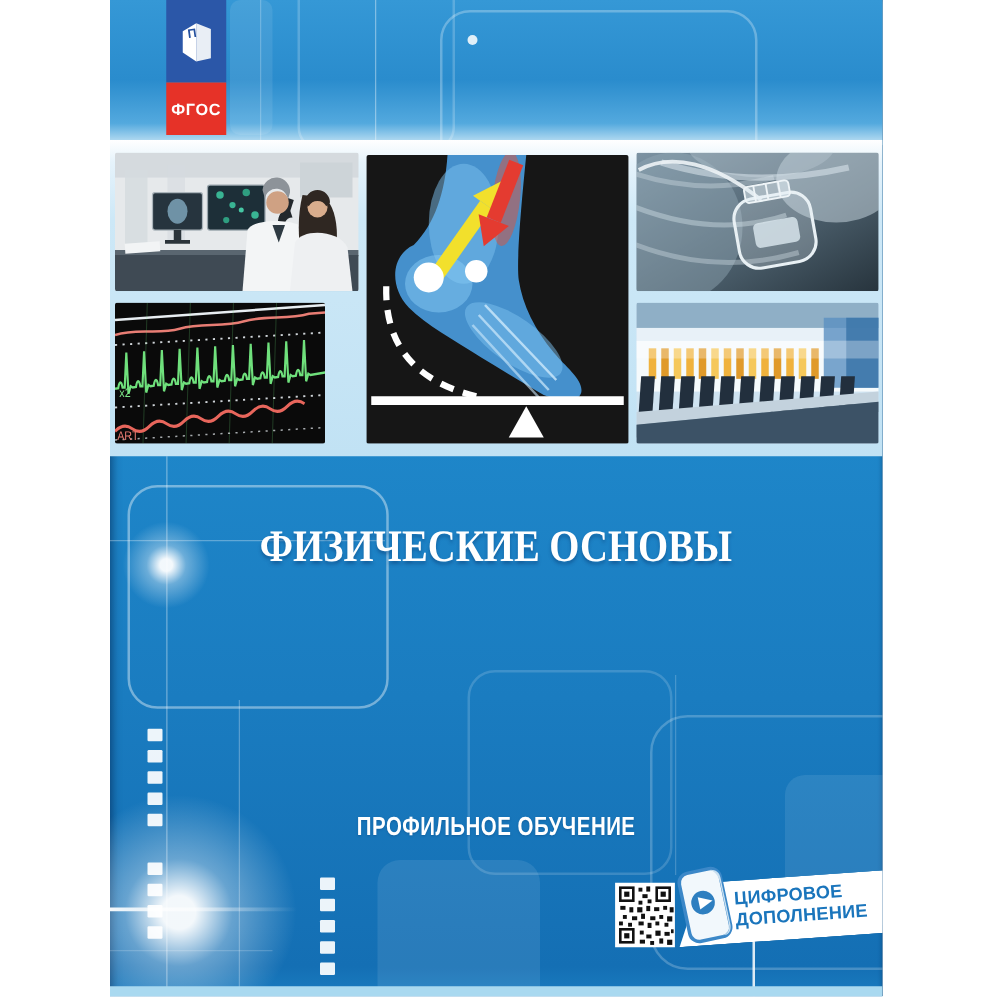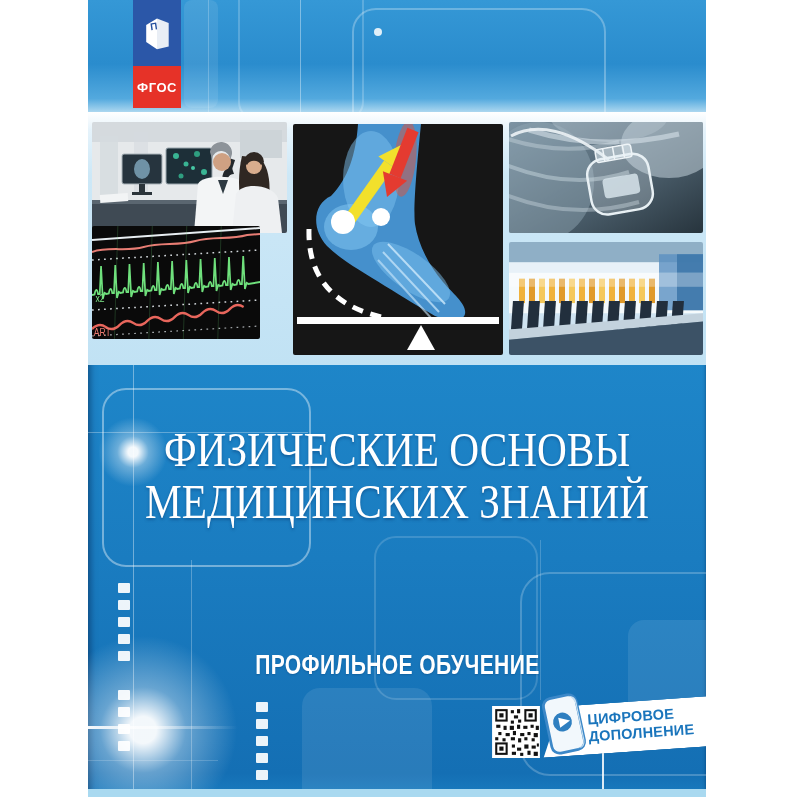--- a/index.html
+++ b/index.html
@@ -30,39 +30,39 @@
   .pubstrip .fbox{width:48px;height:42px;background:#e63228;display:flex;align-items:center;justify-content:center;
                   color:#fff;font-weight:bold;font-size:13px;letter-spacing:.5px;}
   
   .series{position:absolute;top:26px;right:66px;display:flex;align-items:center;gap:13px;z-index:5;}
   .series .label{color:#fff;font-weight:bold;font-size:31px;letter-spacing:1px;white-space:nowrap;
                  display:inline-block;transform:scaleX(.70);transform-origin:100% 50%;
                  text-shadow:0 1px 2px rgba(0,50,100,.25);}
   
   .photo{position:absolute;overflow:hidden;border-radius:2px;}
   .p1{left:4px;top:122px;width:195px;height:111px;}
-  .p2{left:4px;top:226px;width:168px;height:113px;}
+  .p2{left:4px;top:242px;width:168px;height:113px;}
   .p3{left:205px;top:124px;width:210px;height:231px;}
   .p4{left:421px;top:122px;width:194px;height:111px;}
   .p5{left:421px;top:242px;width:194px;height:113px;}
   .photo svg{display:block;width:100%;height:100%;}
   
   .authors{position:absolute;left:0;top:372px;width:100%;text-align:center;
            font-family:"Liberation Serif", serif;font-weight:bold;font-size:19px;color:#1c3c7a;}
   .authors span{display:inline-block;transform:scaleX(.85);transform-origin:center;white-space:nowrap;}
-  .title{position:absolute;left:0;top:424px;width:100%;text-align:center;color:#fff;
-         font-family:"Liberation Serif", serif;font-weight:normal;font-size:48px;line-height:52px;
+  .title{position:absolute;left:0;top:411px;width:100%;text-align:center;color:#fff;
+         font-family:"Liberation Serif", serif;font-weight:bold;font-size:36px;line-height:52px;
          text-shadow:0 2px 3px rgba(8,55,110,.45);}
   .title span{display:inline-block;transform:scaleX(.86);transform-origin:center;white-space:nowrap;}
   .grade{position:absolute;left:0;top:532px;width:100%;text-align:center;color:#fff;
          font-family:"DejaVu Sans", sans-serif;font-weight:bold;font-size:137px;line-height:120px;
          text-shadow:0 4px 7px rgba(0,60,120,.35);}
   .grade span{display:inline-block;transform:scaleX(.72);transform-origin:center;}
   .subtitle{position:absolute;left:0;top:650px;width:100%;text-align:center;color:#fff;
-            font-weight:bold;font-size:27px;letter-spacing:.5px;text-shadow:0 1px 2px rgba(0,50,100,.3);}
+            font-weight:bold;font-size:21px;letter-spacing:.5px;text-shadow:0 1px 2px rgba(0,50,100,.3);}
   .subtitle span{display:inline-block;transform:scaleX(.78);transform-origin:center;white-space:nowrap;}
   
   .ribbon{position:absolute;left:452px;top:702px;width:170px;height:50px;background:#ffffff;
           transform:rotate(-4deg);clip-path:polygon(13% 0,100% 0,100% 100%,1% 100%);z-index:4;
           box-shadow:0 2px 4px rgba(0,40,80,.25);}
   .ribbon .txt{padding:7px 0 0 48px;color:#1a75bc;font-weight:bold;font-size:14.5px;line-height:1.18;letter-spacing:.2px;}
   .qr{position:absolute;left:404px;top:706px;width:48px;height:52px;z-index:5;}
   .phone{position:absolute;left:456px;top:694px;width:40px;height:60px;transform:rotate(-12deg);z-index:6;}
   .phone svg,.qr svg{display:block;width:100%;height:100%;}
 </style>
@@ -288,21 +288,20 @@
       </g>
       <polygon points="0,86 194,70 194,78 0,96" fill="#c3d2dd"></polygon>
       <polygon points="0,96 194,78 194,86 0,106" fill="#8fa3b1"></polygon>
       <polygon points="0,96 194,78 194,111 0,111" fill="#3c5266"></polygon>
     </svg>
   </div>
 
 
   <div class="title">
     <div><span>ФИЗИЧЕСКИЕ ОСНОВЫ</span></div>
-    <div><span>МЕДИЦИНСКИХ ЗНАНИЙ</span></div>
   </div>
 
 
   <div class="subtitle">
     <span>ПРОФИЛЬНОЕ ОБУЧЕНИЕ</span>
   </div>
 
   <div class="ribbon">
     <div class="txt">
       <div>ЦИФРОВОЕ</div>

